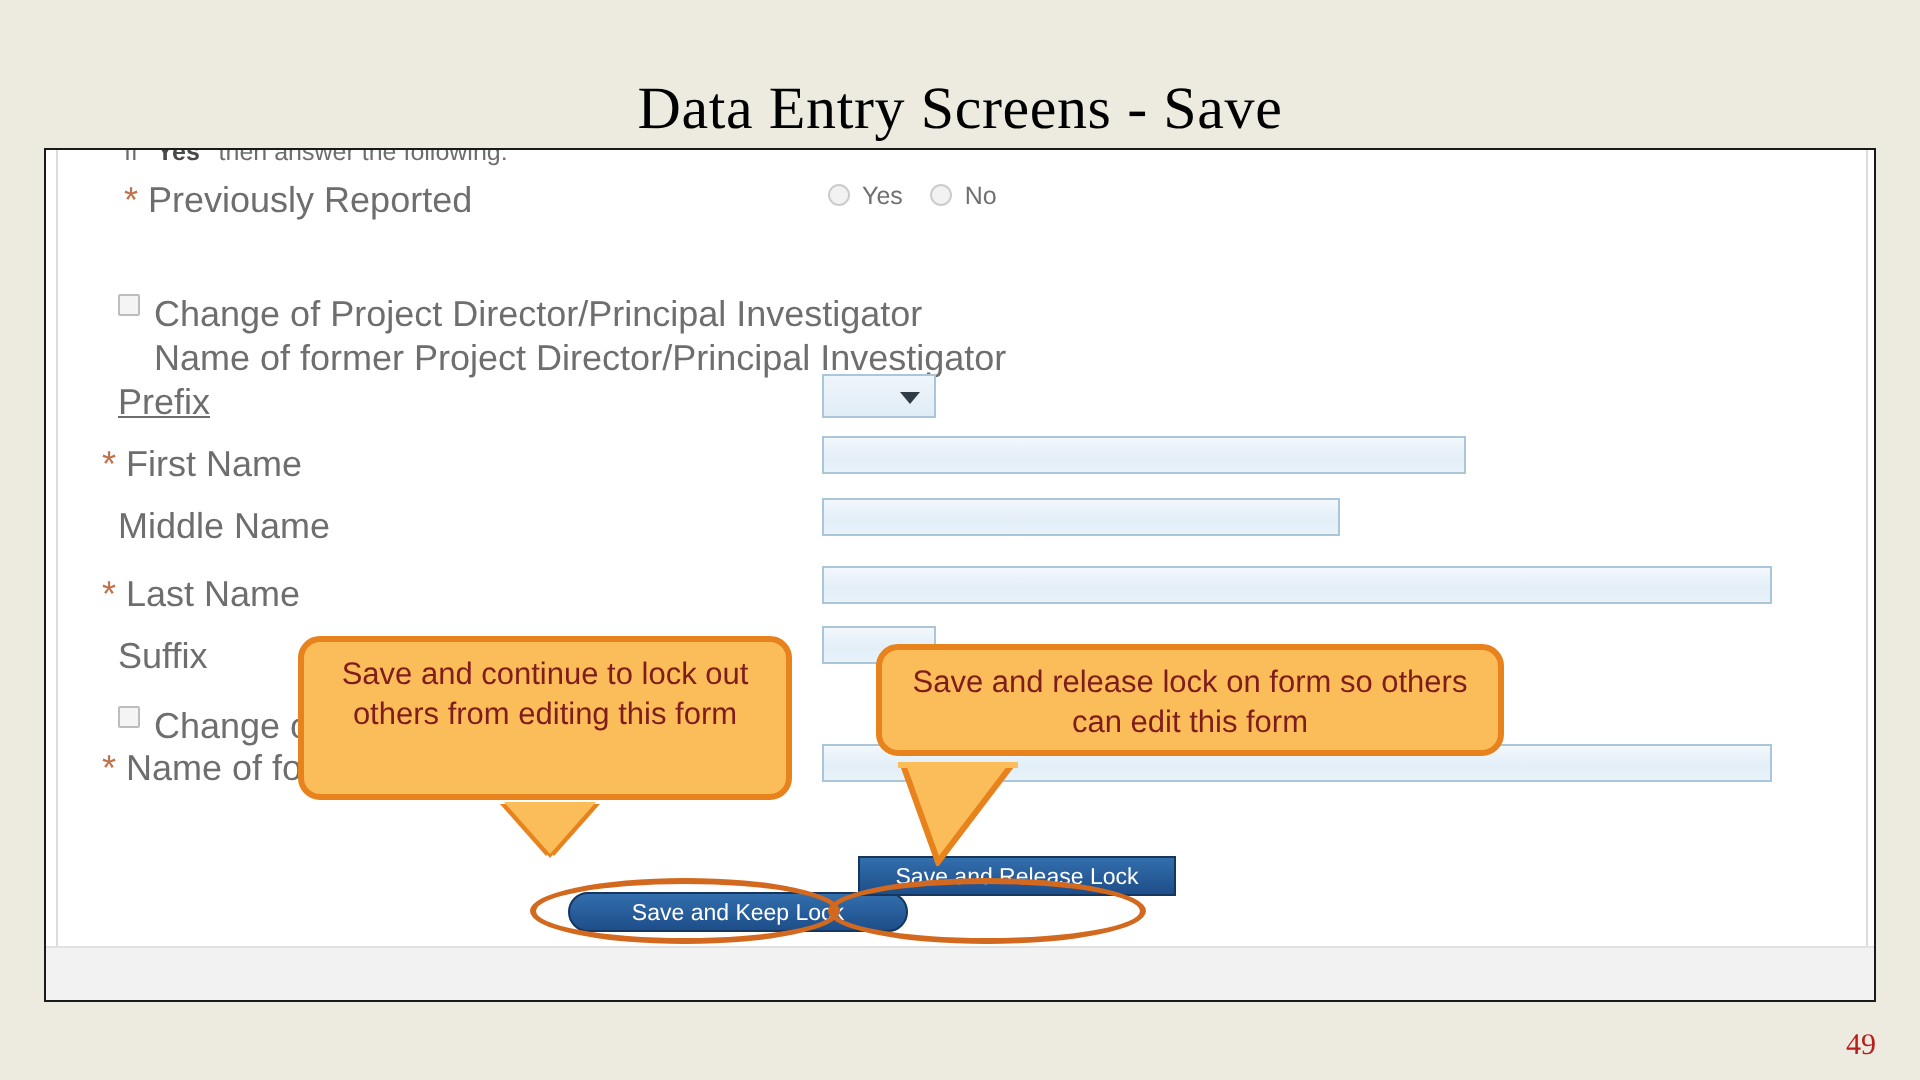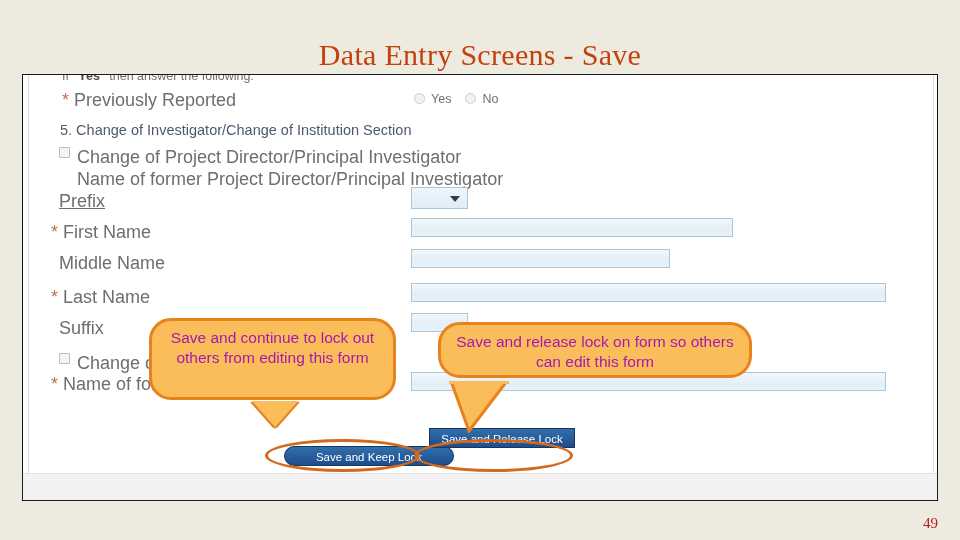--- a/index.html
+++ b/index.html
@@ -13,21 +13,21 @@
     position: relative;
   }
 
   
   .slide-title {
     position: absolute;
     top: 38px; left: 0; width: 960px;
     text-align: center;
     font-family: "Liberation Serif", serif;
     font-size: 30px;
-    color: #c2410c;
+    color: #000000;
     letter-spacing: 0.3px;
     white-space: nowrap;
   }
 
   
   .shot-frame {
     position: absolute;
     left: 22px; top: 74px;
     width: 916px; height: 427px;
     background: #ffffff;
@@ -164,23 +164,23 @@
     border-radius: 50%;
     box-sizing: border-box;
     background: transparent;
   }
 
   
   .callout {
     position: absolute;
     background: #fbbc5a;
     border: 3px solid #e8821c;
-    border-radius: 22px;
-    box-sizing: border-box;
-    color: #a21caf;
+    border-radius: 11px;
+    box-sizing: border-box;
+    color: #7f1d1d;
     font-size: 15.5px;
     line-height: 1.32;
     text-align: center;
     padding: 7px 10px;
   }
   .tail {
     position: absolute;
     width: 0; height: 0;
   }
   
@@ -219,21 +219,20 @@
         <span>If </span><b>"Yes"</b><span> then answer the following:</span>
       </div>
 
       <div class="lbl" style="left:33px; top:15px;">
         <span class="star">*</span><span> Previously Reported</span>
       </div>
       <div class="radio-group">
         <span class="radio"></span><span class="radio-lbl">Yes</span><span class="radio"></span><span class="radio-lbl">No</span>
       </div>
 
-      <div class="section-head">5. Change of Investigator/Change of Institution Section</div>
 
       <div class="cbox" style="left:30px; top:72px;"></div>
       <div class="lbl" style="left:48px; top:72px;">Change of Project Director/Principal Investigator</div>
 
       <div class="lbl" style="left:48px; top:94px;">Name of former Project Director/Principal Investigator</div>
 
       <div class="lbl" style="left:30px; top:116px;text-decoration:underline;">Prefix</div>
       <div class="sel" style="left:382px; top:112px; width:57px;">
         <span class="arrow"></span>
       </div>
@@ -256,21 +255,21 @@
 
       <div class="cbox" style="left:30px; top:278px;"></div>
       <div class="lbl" style="left:48px; top:278px;">Change of Gra</div>
 
       <div class="lbl" style="left:22px; top:299px;">
         <span class="star">*</span><span> Name of former</span>
       </div>
       <div class="fld" style="left:382px; top:297px; width:475px;"></div>
 
       <div class="btn btn-blue" style="left:255px; top:371px; width:170px;border-radius:10px;">Save and Keep Lock</div>
-      <div class="btn btn-blue" style="left:400px; top:353px; width:146px;">Save and Release Lock</div>
+      <div class="btn btn-blue" style="left:400px; top:353px; width:159px;">Save and Release Lock</div>
 
     </div>
   </div>
   <div class="shot-footer"></div>
 </div>
 
 <div class="ellipse" style="left:265px; top:439px; width:155px; height:33px;"></div>
 <div class="ellipse" style="left:414px; top:439px; width:159px; height:33px;"></div>
 
 <div class="callout" style="left:149px; top:318px; width:247px; height:82px;">

